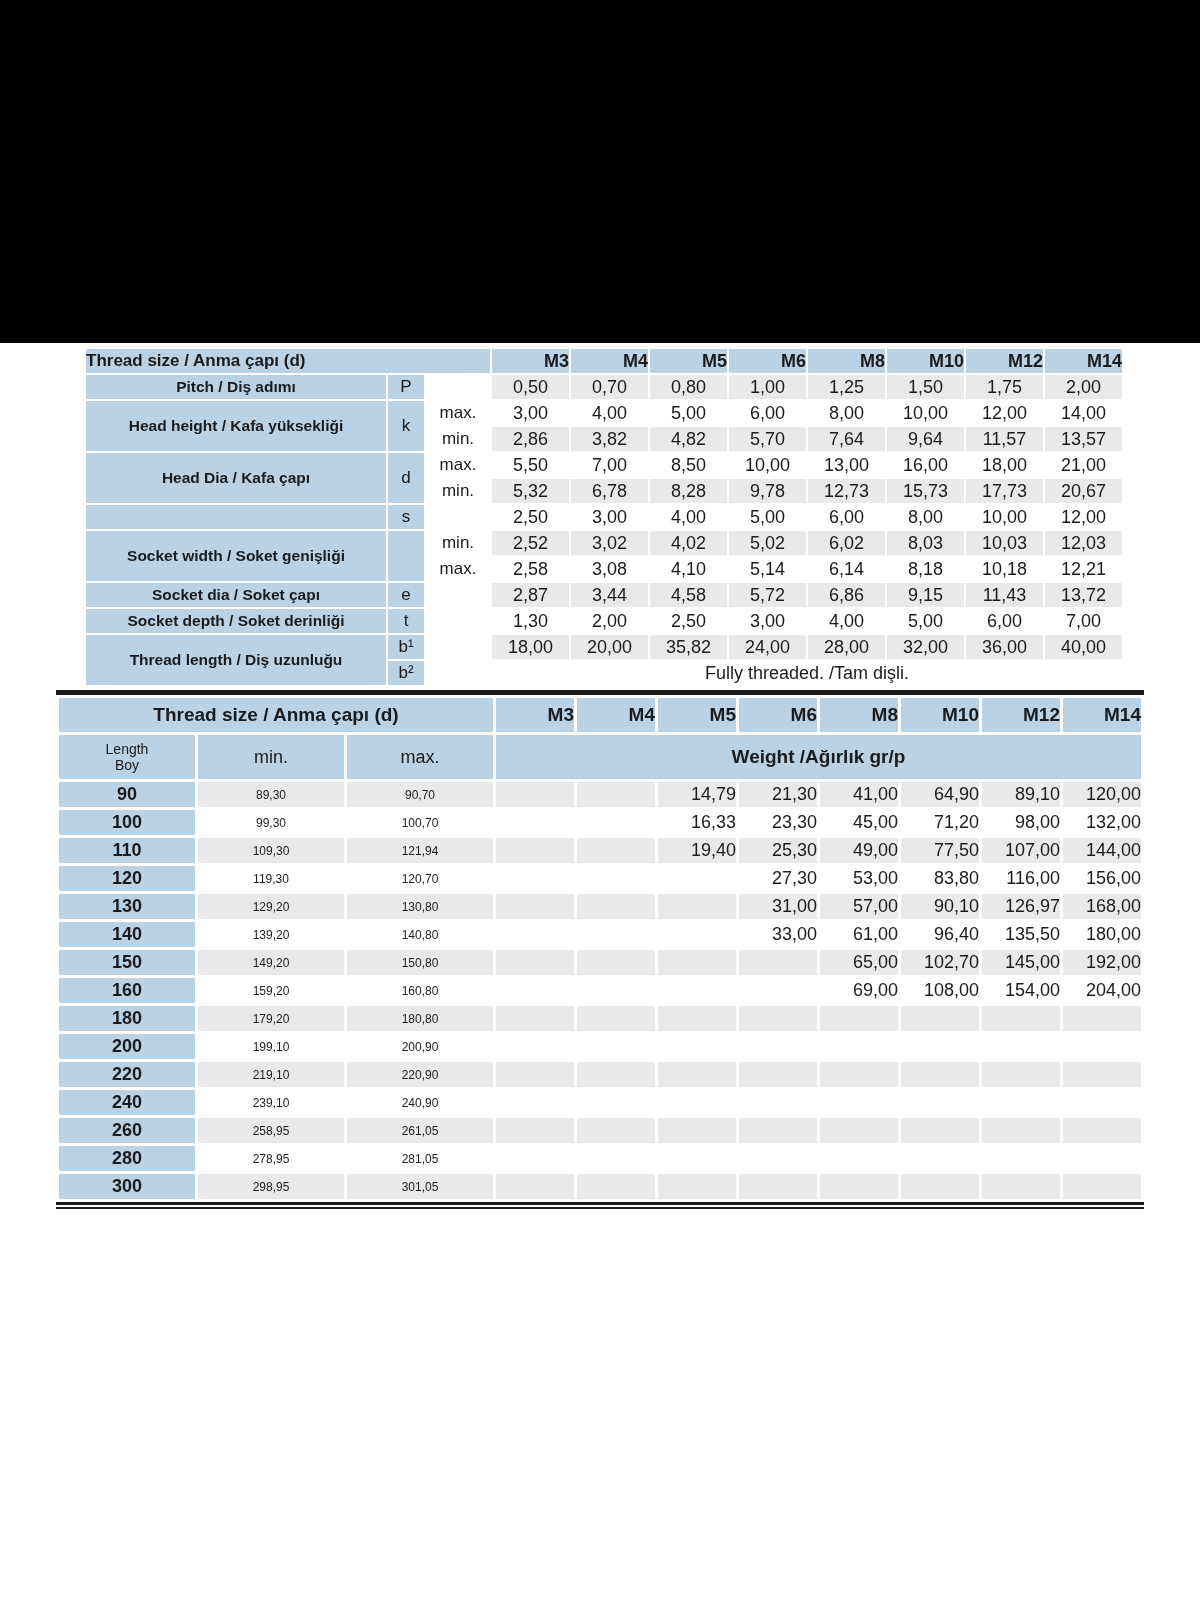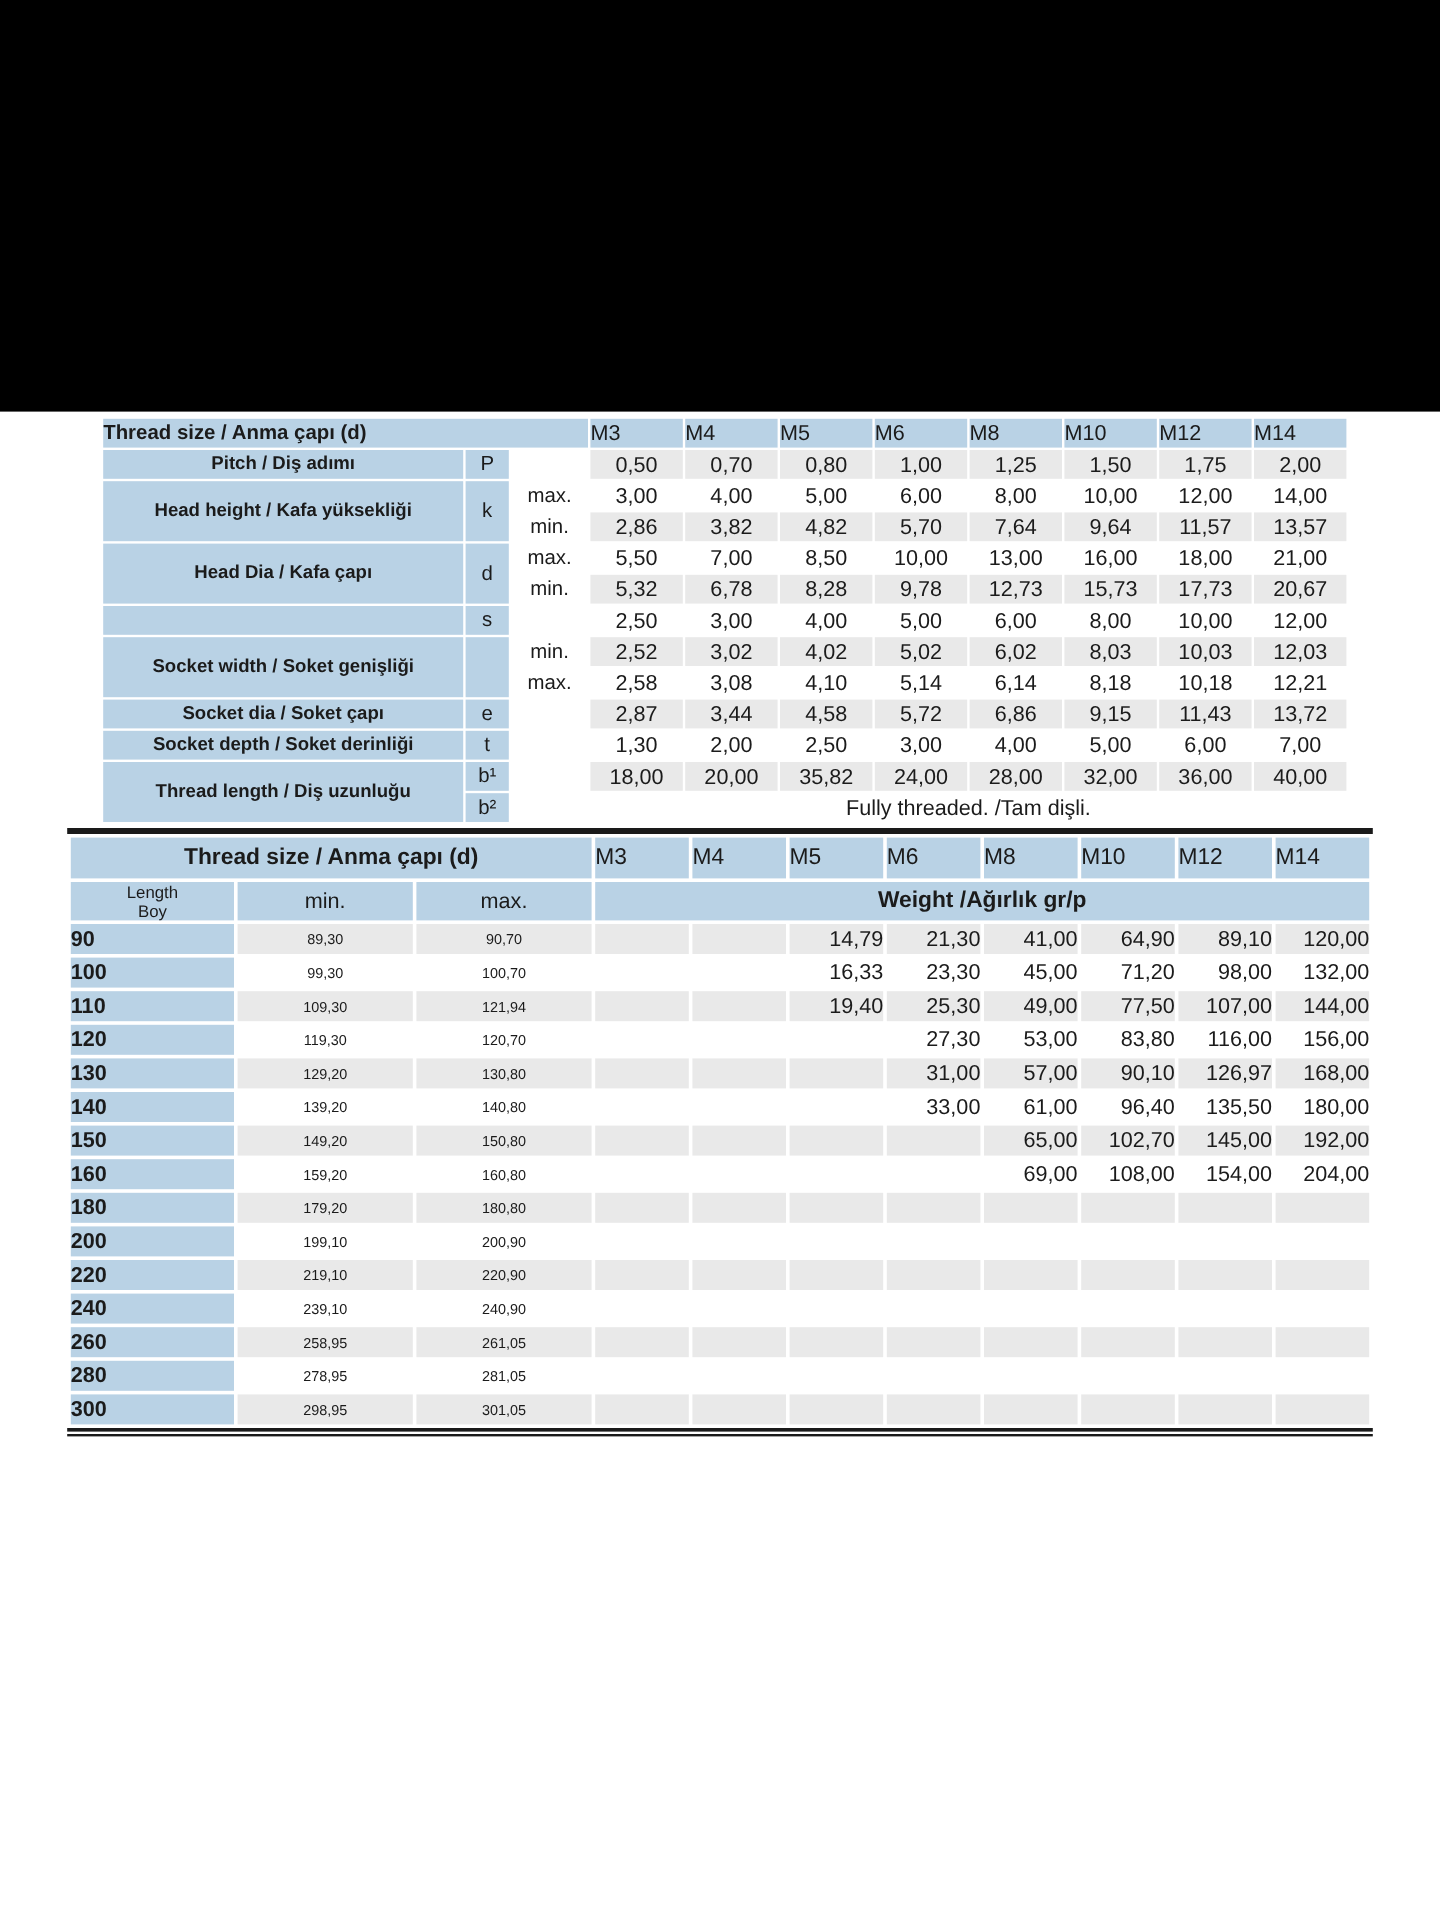--- a/index.html
+++ b/index.html
@@ -20,41 +20,41 @@
   table{border-collapse:separate;table-layout:fixed;}
 
   
   .spec{width:1040px;margin-left:28px;border-spacing:2px;}
   .spec .c-lbl{width:300px}
   .spec .c-sym{width:36px}
   .spec .c-lim{width:64px}
   .spec .c-d{width:77px}
   .spec th,.spec td{height:24px;padding:0;white-space:nowrap;overflow:hidden;vertical-align:middle;}
   .corner{background:var(--blue);text-align:left;padding-left:8px;font-size:17px;}
-  .size-h{background:var(--blue);font-size:18px;text-align:left;font-weight:normal;}
+  .size-h{background:var(--blue);font-size:18px;text-align:right;font-weight:bold;}
   .lbl{background:var(--blue);font-size:15.5px;font-weight:bold;text-align:center;padding-left:8px;}
   .sym{background:var(--blue);font-size:17px;font-weight:normal;text-align:center;}
   .lim{font-size:17px;text-align:center;background:transparent;}
   .val{font-size:18px;text-align:center;}
   .g{background:var(--stripe);}
 
   
   .t2wrap{margin-top:3px;border-top:5px solid var(--rule);border-bottom:3px solid var(--rule);}
   .lt{width:1088px;border-spacing:3px;}
   .lt .c-len{width:136px}
   .lt .c-mm{width:146px}
   .lt .c-w{width:78px}
   .lt th{background:var(--blue);vertical-align:middle;padding:0;white-space:nowrap;overflow:hidden;}
   .corner2{font-size:19px;height:34px;text-align:center;}
   .lt .size-h{font-size:19px;}
-  .len-h{font-size:14px;line-height:16px;height:32px;font-weight:normal;text-align:center;}
+  .len-h{font-size:14px;line-height:16px;height:44px;font-weight:normal;text-align:center;}
   .mm-h{font-size:18px;text-align:center;font-weight:normal;}
   .w-h{font-size:19px;font-weight:bold;}
   .lt td{height:25px;padding:0;white-space:nowrap;overflow:hidden;vertical-align:middle;}
-  .len{background:var(--blue);font-weight:bold;font-size:18px;}
+  .len{background:var(--blue);font-weight:bold;font-size:18px;text-align:center;}
   .mm{font-size:12px;text-align:center;}
   .wt{font-size:18px;text-align:right;padding-right:7px;}
   .thin-rule{border-top:2px solid var(--rule);margin-top:2px;width:1088px;height:0;}
 </style>
 </head>
 <body>
 
 <div class="black-bar"></div>
 
 <div class="content">

